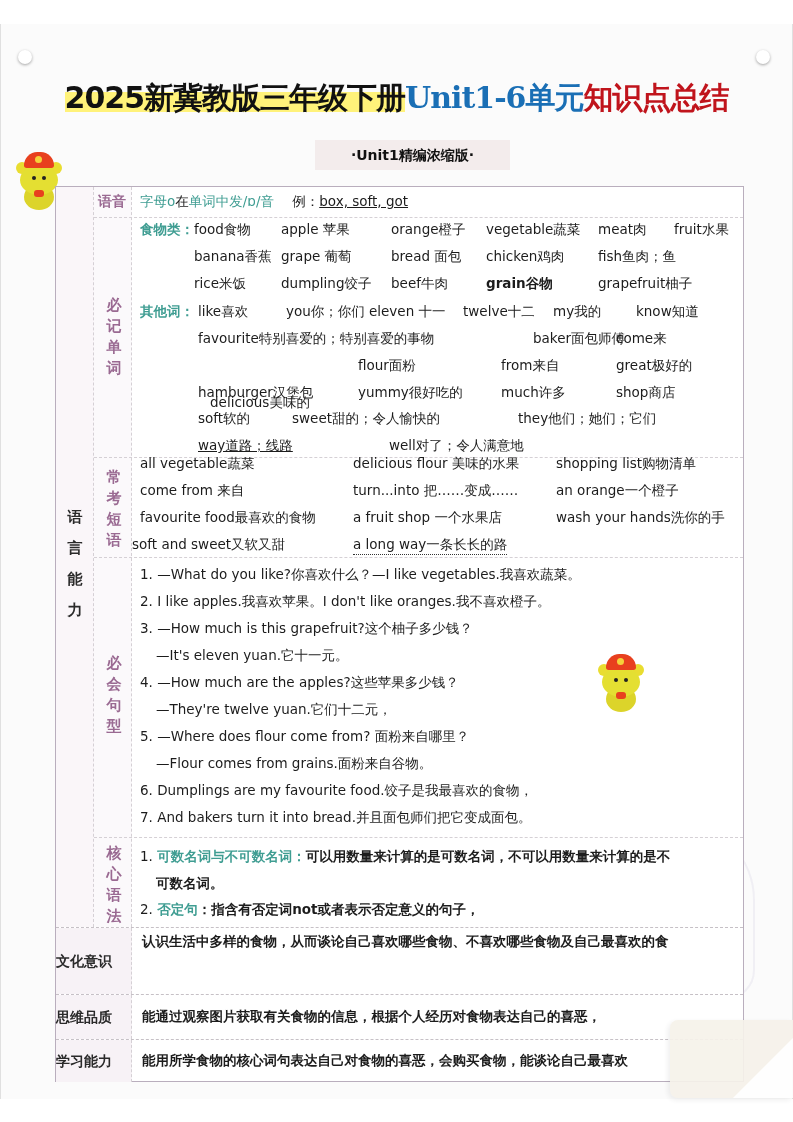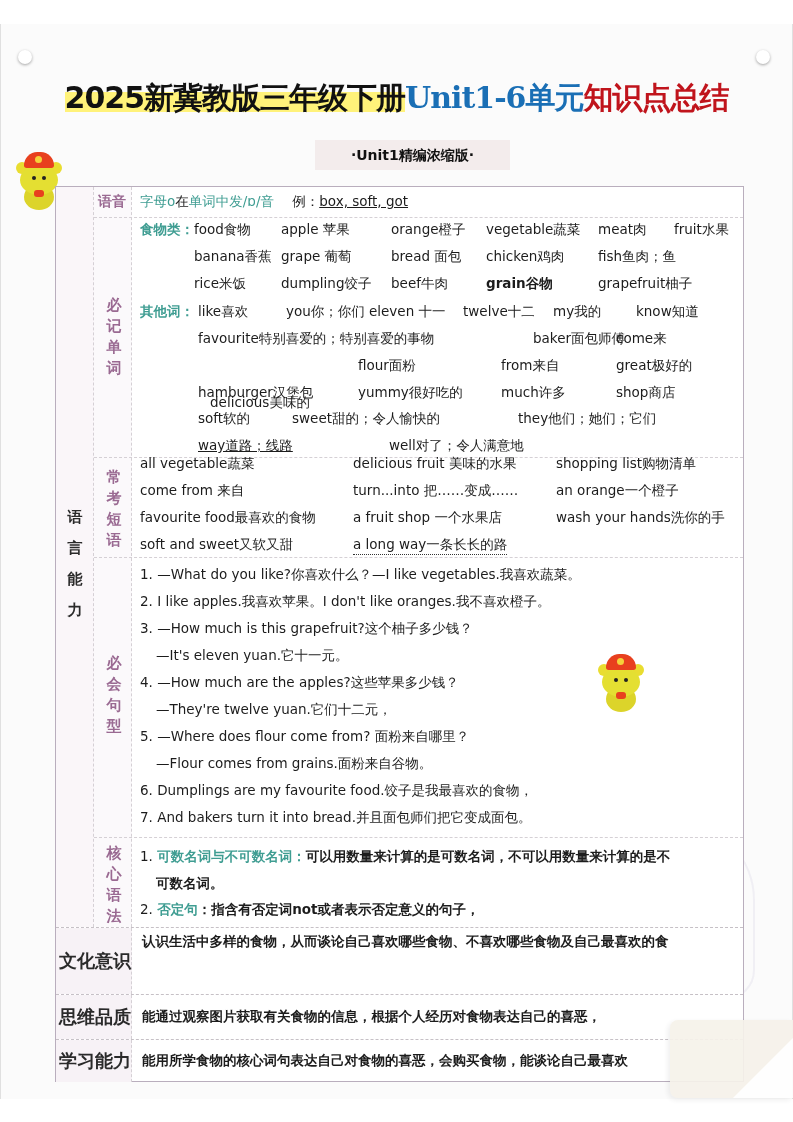--- a/index.html
+++ b/index.html
@@ -27,21 +27,21 @@
   .vlabel { position:absolute; font-size:15px; font-weight:bold; line-height:21px; text-align:center; }
   .vlabel.main { color:#2a2a2a; left:10px; width:18px; }
   .vlabel.sub { color:#9a6a92; left:49px; width:18px; }
   .hdash { position:absolute; left:38px; right:0; border-top:1px dashed #d5d0d5; }
   .hsolid { position:absolute; left:0; right:0; border-top:1px dashed #c6c0c6; }
   .txt { position:absolute; font-size:13.5px; color:#1c1c1c; white-space:nowrap; }
   .teal { color:#3f9d92; }
   .bold { font-weight:bold; }
   .ul { text-decoration:underline; }
   .ul-dot { border-bottom:1px dotted #333; }
-  .side-label { position:absolute; left:0; width:76px; background:#f7f2f6; text-align:right; font-size:18px; font-weight:bold; color:#2a2a2a; border-right:1px dashed #d5d0d5; }
+  .side-label { position:absolute; left:0; width:76px; background:#f7f2f6; text-align:left; font-size:14px; font-weight:bold; color:#2a2a2a; border-right:1px dashed #d5d0d5; }
   .para { position:absolute; left:86px; width:598px; font-size:13.5px; color:#1c1c1c; line-height:27px; font-weight:bold; }
 
   .tape { position:absolute; left:670px; top:1020px; width:123px; height:78px; background:#f6f2ea; border-radius:8px 0 0 8px; box-shadow:-2px 2px 6px rgba(0,0,0,0.08); opacity:0.92; }
   .tape::after { content:""; position:absolute; right:0; bottom:0; width:0; height:0; border-left:60px solid transparent; border-bottom:60px solid #ffffff; }
   .rabbit { position:absolute; left:585px; top:820px; width:170px; height:180px; border:2px solid #e8e6ef; border-radius:80px 80px 30px 30px; opacity:0.55; }
 </style>
 </head>
 <body>
 
 <div class="page">
@@ -143,29 +143,29 @@
   <div class="txt" style="left:333px; top:250px;">well对了；令人满意地</div>
   <div class="hdash" style="top:270px;"></div>
 
   <div class="vlabel sub" style="top:280px;">
     <div>常</div>
     <div>考</div>
     <div>短</div>
     <div>语</div>
   </div>
   <div class="txt" style="left:84px; top:268px;">all vegetable蔬菜</div>
-  <div class="txt" style="left:297px; top:268px;">delicious fruit 美味的水果</div>
+  <div class="txt" style="left:297px; top:268px;">delicious flour 美味的水果</div>
   <div class="txt" style="left:500px; top:268px;">shopping list购物清单</div>
   <div class="txt" style="left:84px; top:295px;">come from 来自</div>
   <div class="txt" style="left:297px; top:295px;">turn...into 把……变成……</div>
   <div class="txt" style="left:500px; top:295px;">an orange一个橙子</div>
   <div class="txt" style="left:84px; top:322px;">favourite food最喜欢的食物</div>
   <div class="txt" style="left:297px; top:322px;">a fruit shop 一个水果店</div>
   <div class="txt" style="left:500px; top:322px;">wash your hands洗你的手</div>
-  <div class="txt" style="left:84px; top:349px;">soft and sweet又软又甜</div>
+  <div class="txt" style="left:76px; top:349px;">soft and sweet又软又甜</div>
   <div class="txt ul-dot" style="left:297px; top:349px;">a long way一条长长的路</div>
   <div class="hdash" style="top:370px;"></div>
 
   <div class="vlabel sub" style="top:466px;">
     <div>必</div>
     <div>会</div>
     <div>句</div>
     <div>型</div>
   </div>
   <div class="txt" style="left:84px; top:379px;">1. —What do you like?你喜欢什么？—I like vegetables.我喜欢蔬菜。</div>

